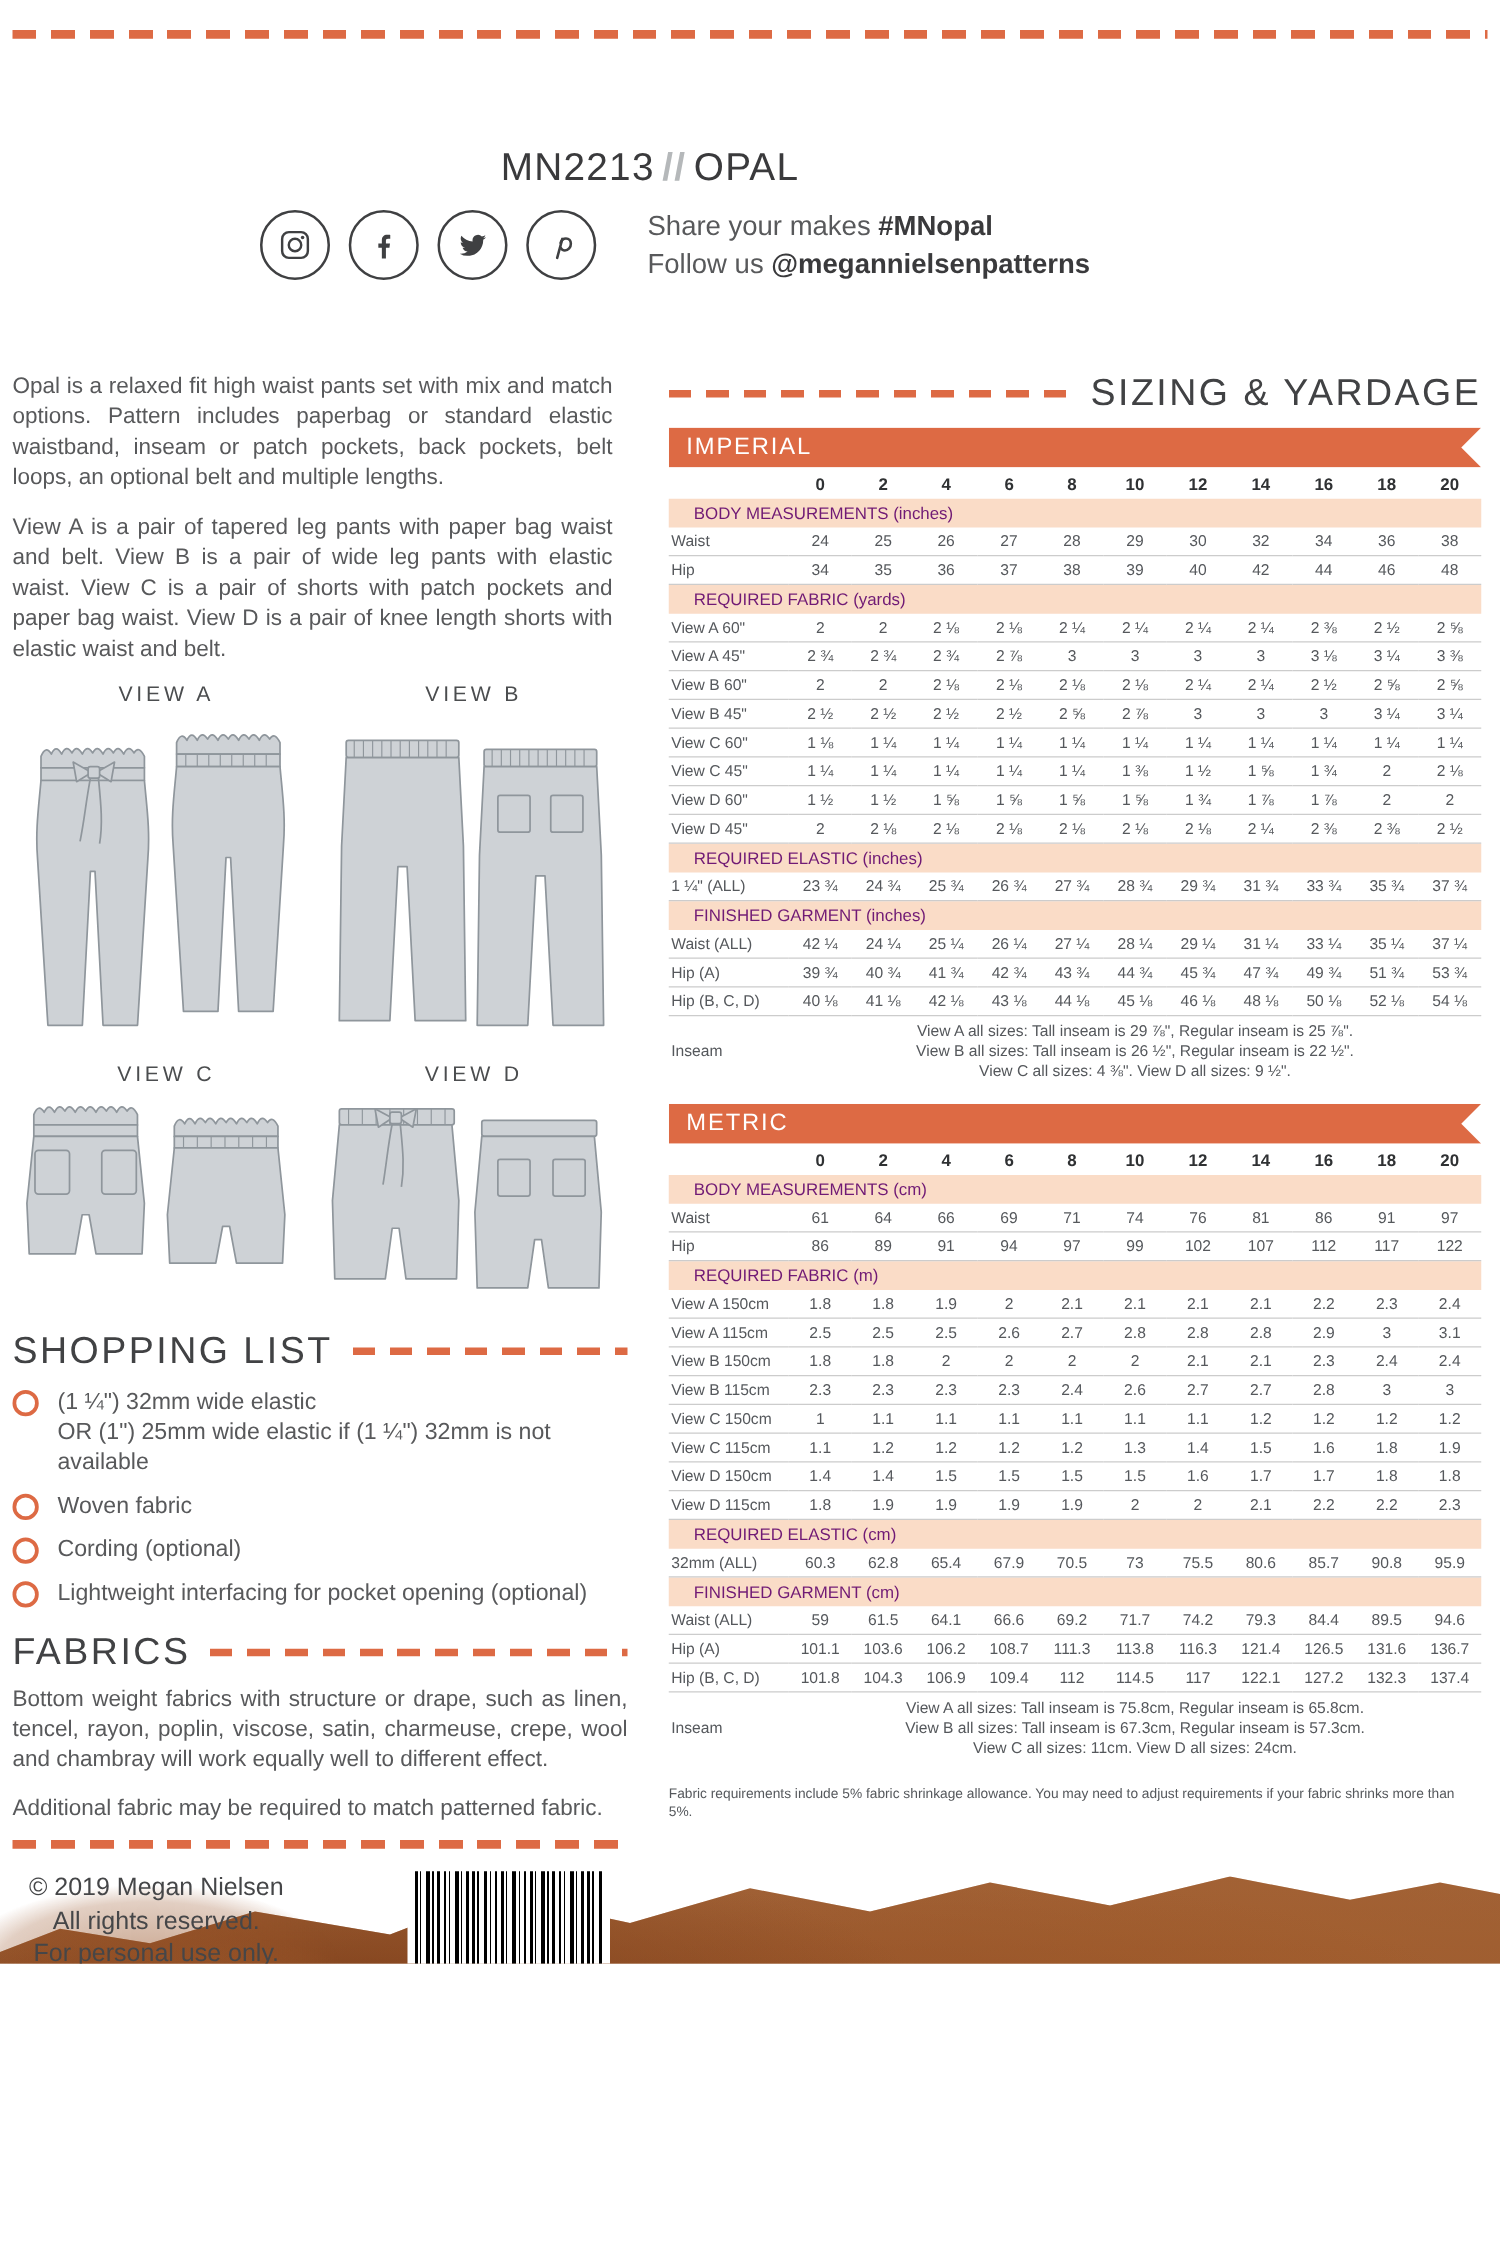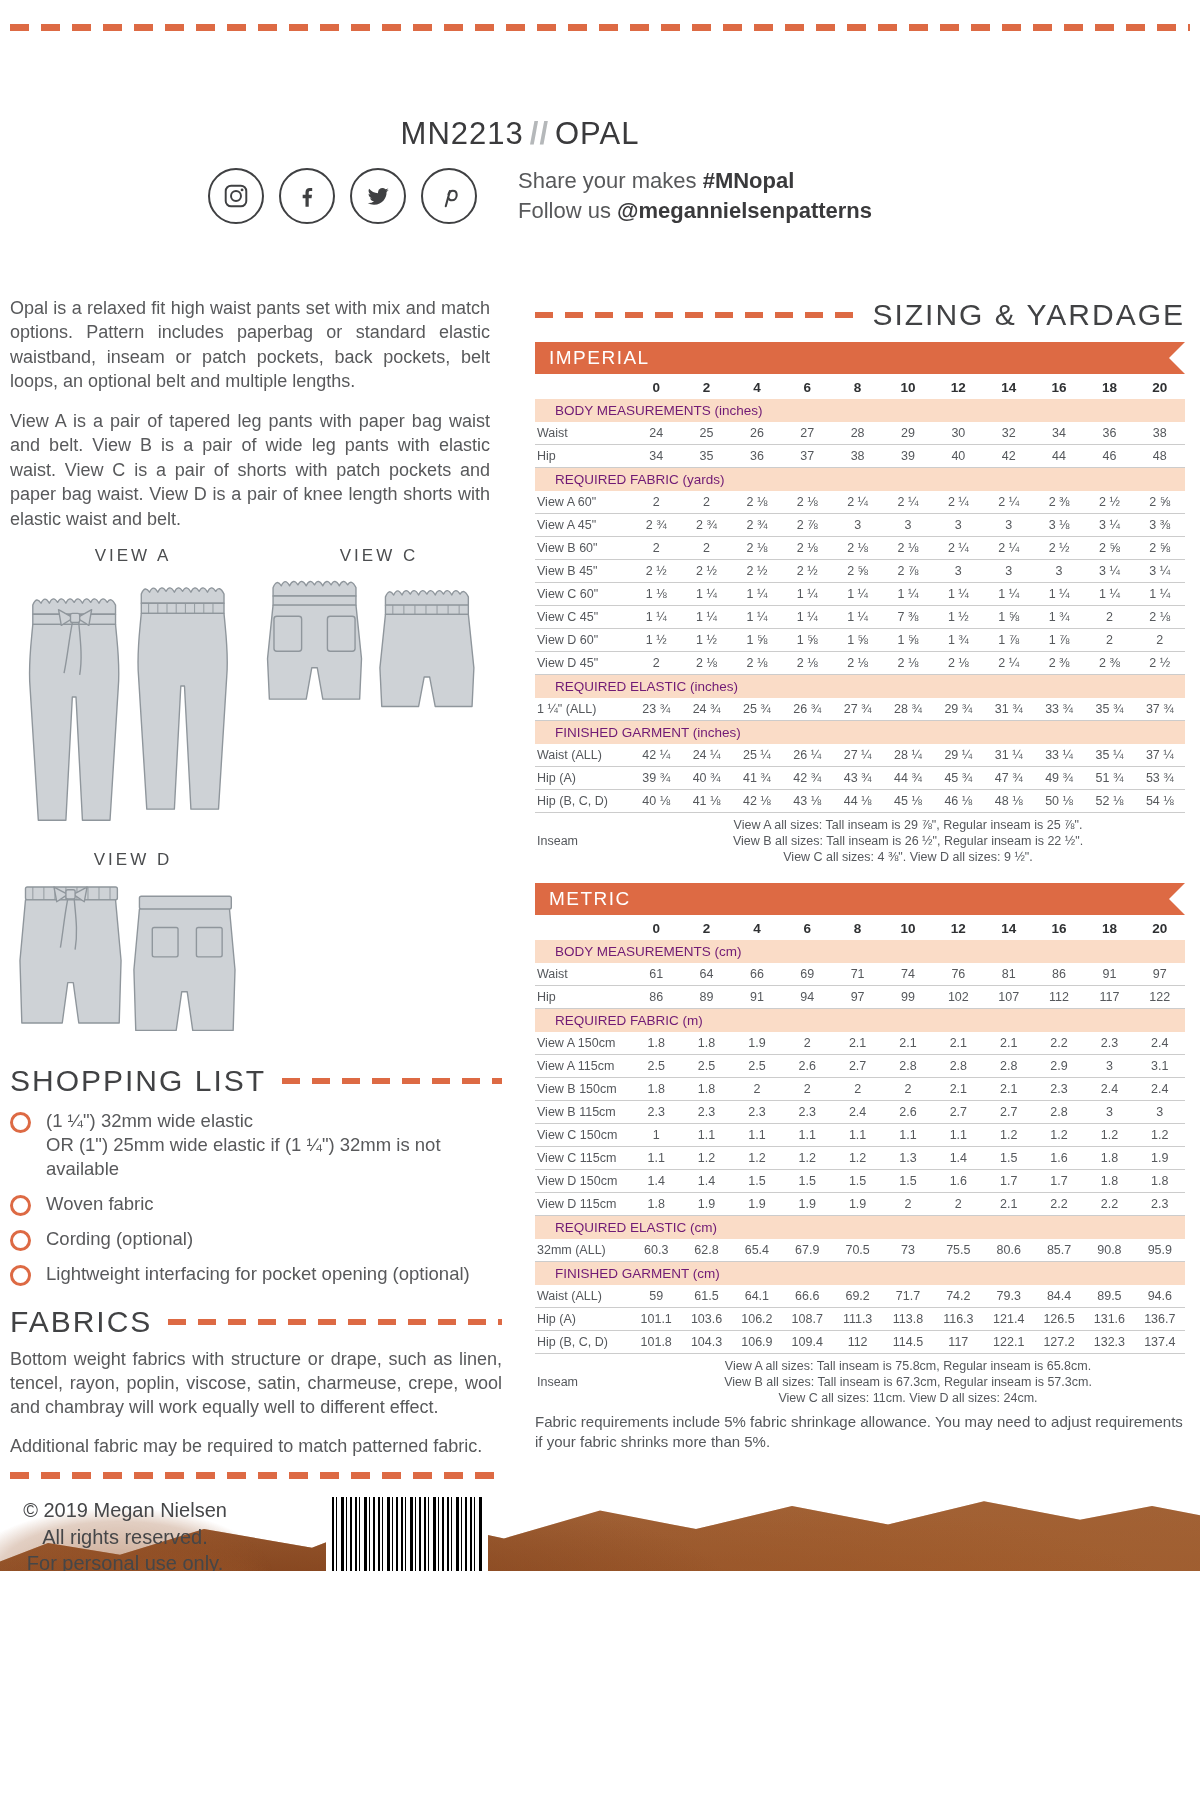--- a/index.html
+++ b/index.html
@@ -58,21 +58,21 @@
   .banner{background:#dd6a44;color:#fff;font-size:19px;letter-spacing:1.5px;padding:5px 14px;margin-top:10px;
     clip-path:polygon(0 0,100% 0,calc(100% - 16px) 50%,100% 100%,0 100%);}
   table.size-table{width:100%;border-collapse:collapse;table-layout:fixed;margin-top:2px;}
   .size-table td{font-size:12.5px;color:#55585c;text-align:center;padding:4px 0;}
   .size-table td.lbl{width:94px;text-align:left;padding-left:2px;}
   .sizes-row td{font-weight:bold;color:#2f3133;font-size:13.5px;}
   .section-row td.sec{background:#fadcc7;text-align:left;padding:4px 20px;color:#701a75;font-size:13.5px;}
   .data-row td{border-bottom:1px solid #cccccc;}
   .note-row td{padding:4px 0 2px 0;}
   .note-row .note-line{font-size:12.5px;text-align:center;padding:1px 0;color:#55585c;}
-  .shrink-note{margin-top:4px;font-size:15px;line-height:1.35;color:#55585c;}
+  .shrink-note{margin-top:20px;font-size:11px;line-height:1.35;color:#55585c;}
 
   
   .wc-band{position:absolute;left:0;right:0;top:1492px;height:232px;z-index:1;
     background:
       radial-gradient(55% 70% at 22% 45%, rgba(122,58,22,.75), rgba(122,58,22,0) 72%),
       radial-gradient(60% 75% at 55% 60%, rgba(150,80,35,.85), rgba(150,80,35,0) 78%),
       radial-gradient(50% 70% at 82% 40%, rgba(165,95,45,.8), rgba(165,95,45,0) 76%),
       linear-gradient(rgba(154,86,39,.92), rgba(138,74,31,.95));
     clip-path:polygon(0 30%,4% 22%,10% 27%,17% 16%,26% 24%,33% 10%,42% 20%,50% 8%,58% 16%,66% 6%,74% 14%,82% 4%,90% 12%,96% 6%,100% 10%,100% 88%,95% 96%,88% 90%,80% 97%,70% 91%,60% 98%,49% 92%,38% 99%,28% 93%,18% 98%,9% 92%,0 97%);}
   .website{position:absolute;top:1734px;left:0;right:0;text-align:center;font-size:23px;letter-spacing:1px;color:#55575a;z-index:3;}
@@ -146,20 +146,39 @@
               <path d="M50,30 L34,21 L37,38 Z"></path>
               <path d="M54,30 L70,21 L67,38 Z"></path>
               <rect x="47" y="25" width="10" height="10" rx="2"></rect>
               <path d="M49,35 C45,56 44,70 40,90" fill="none"></path>
               <path d="M56,35 C58,56 60,74 57,92" fill="none"></path>
             </g>
           </g>
         </svg>
       </div>
       <div class="view-fig">
+        <div class="view-label">VIEW B</div>
+        <svg class="garment" width="232" height="262" viewBox="0 0 250 285">
+          <g fill="#ced2d6" stroke="#8f969c" stroke-width="1.5" stroke-linejoin="round">
+            <g transform="translate(8,14)">
+              <rect x="6" y="8" width="98" height="15" rx="2"></rect>
+              <path d="M13,8 v15 M21,8 v15 M29,8 v15 M37,8 v15 M45,8 v15 M53,8 v15 M61,8 v15 M69,8 v15 M77,8 v15 M85,8 v15 M93,8 v15" fill="none" stroke-width="1"></path>
+              <path d="M6,23 L2,100 L0,252 L44,252 L51,118 L59,118 L66,252 L110,252 L108,100 L104,23 Z"></path>
+            </g>
+            <g transform="translate(128,22)">
+              <rect x="6" y="8" width="98" height="15" rx="2"></rect>
+              <path d="M13,8 v15 M21,8 v15 M29,8 v15 M37,8 v15 M45,8 v15 M53,8 v15 M61,8 v15 M69,8 v15 M77,8 v15 M85,8 v15 M93,8 v15" fill="none" stroke-width="1"></path>
+              <path d="M6,23 L2,100 L0,248 L44,248 L51,118 L59,118 L66,248 L110,248 L108,100 L104,23 Z"></path>
+              <rect x="18" y="48" width="28" height="32" rx="2"></rect>
+              <rect x="64" y="48" width="28" height="32" rx="2"></rect>
+            </g>
+          </g>
+        </svg>
+      </div>
+      <div class="view-fig">
         <div class="view-label">VIEW C</div>
         <svg class="garment" width="232" height="152" viewBox="0 0 250 165">
           <g fill="#ced2d6" stroke="#8f969c" stroke-width="1.5" stroke-linejoin="round">
             <g transform="translate(4,2)">
               <path d="M6,24 L6,15 Q10,5 15,13 Q19,4 24,13 Q28,4 33,12 Q37,4 42,13 Q46,4 51,12 Q55,4 60,13 Q64,4 69,12 Q73,4 78,13 Q82,4 87,12 Q91,5 96,15 L96,24 Z"></path>
               <rect x="6" y="24" width="90" height="10"></rect>
               <path d="M6,34 L0,92 L2,136 L42,136 L48,102 L54,102 L60,136 L100,136 L102,92 L96,34 Z"></path>
               <rect x="7" y="46" width="30" height="38" rx="3"></rect>
               <rect x="65" y="46" width="30" height="38" rx="3"></rect>
             </g>
@@ -374,21 +393,21 @@
             <td class="val">1 ¼</td>
             <td class="val">1 ¼</td>
           </tr>
           <tr class="data-row">
             <td class="lbl">View C 45"</td>
             <td class="val">1 ¼</td>
             <td class="val">1 ¼</td>
             <td class="val">1 ¼</td>
             <td class="val">1 ¼</td>
             <td class="val">1 ¼</td>
-            <td class="val">7 ⅜</td>
+            <td class="val">1 ⅜</td>
             <td class="val">1 ½</td>
             <td class="val">1 ⅝</td>
             <td class="val">1 ¾</td>
             <td class="val">2</td>
             <td class="val">2 ⅛</td>
           </tr>
           <tr class="data-row">
             <td class="lbl">View D 60"</td>
             <td class="val">1 ½</td>
             <td class="val">1 ½</td>

